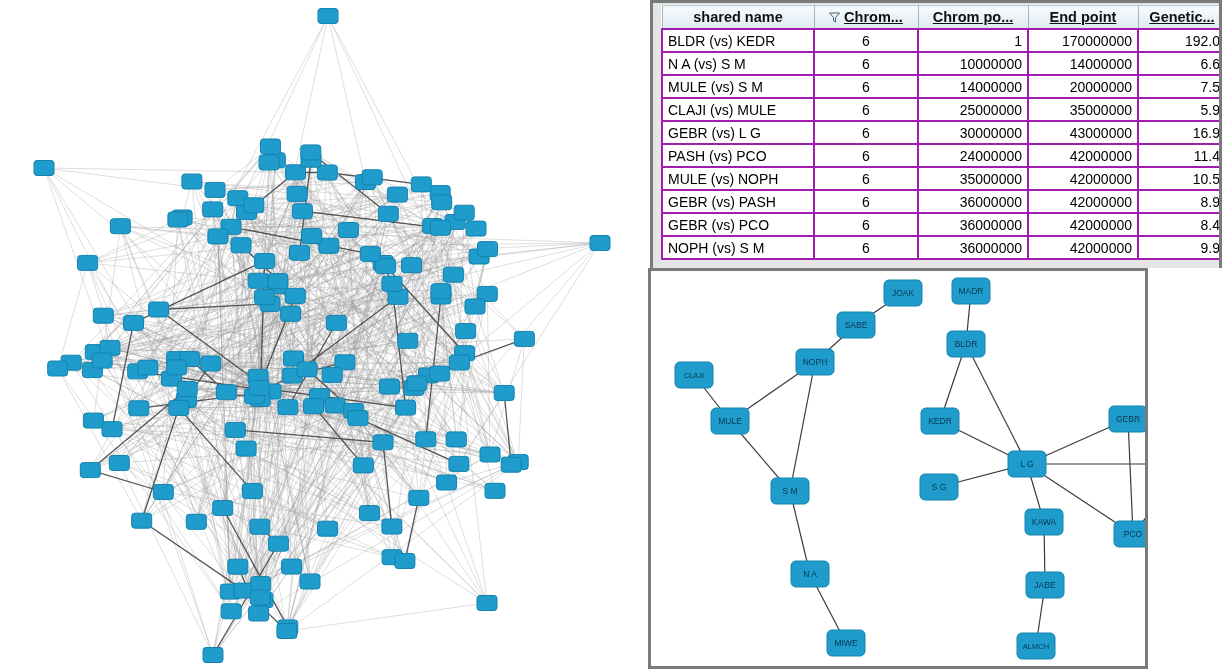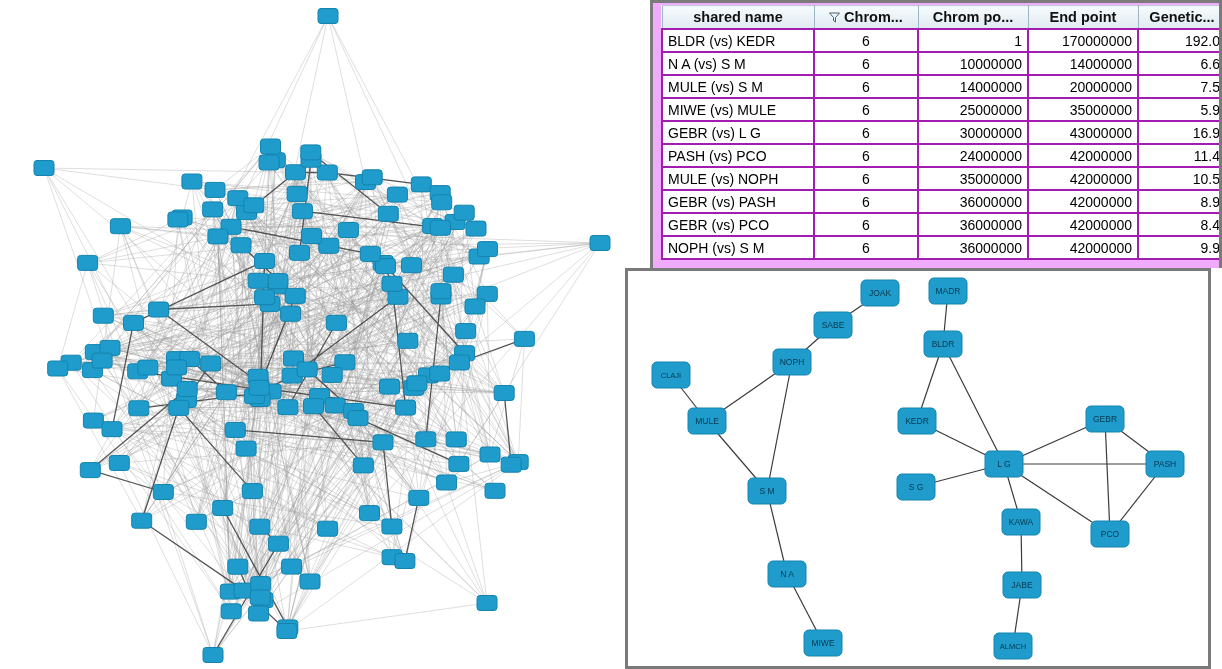--- a/index.html
+++ b/index.html
@@ -31,21 +31,21 @@
   }
   #network-large svg { display: block; }
 
   
   #table-panel {
     position: absolute;
     left: 650px;
     top: 0;
     width: 572px;
     height: 268px;
-    background: #f0abfc;
+    background: #e5e5e5;
     border-left: 3px solid #7a7a7a;
     border-top: 3px solid #7a7a7a;
     border-right: 3px solid #7a7a7a;
     box-sizing: border-box;
     overflow: hidden;
   }
   table.grid {
     border-collapse: collapse;
     width: 566px;
     margin-left: 8px;
@@ -59,21 +59,21 @@
     border-top: 1px solid #bfd0dc;
     font-weight: bold;
     font-size: 14.5px;
     color: #111;
     height: 22px;
     padding: 0 4px;
     text-align: center;
     white-space: nowrap;
     overflow: hidden;
   }
-  table.grid th.num { text-align: center; }
+  table.grid th.num { text-align: center; text-decoration: underline; }
   table.grid td {
     border: 2px solid #a21caf;
     height: 21px;
     font-size: 14px;
     padding: 0 5px;
     color: #000;
     white-space: nowrap;
     overflow: hidden;
     background: #ffffff;
   }
@@ -86,23 +86,23 @@
   .col-gen { width: 88px; }
   .filter-icon {
     display: inline-block;
     margin-right: 4px;
     vertical-align: -1px;
   }
 
   
   #network-small {
     position: absolute;
-    left: 625px;
+    left: 648px;
     top: 268px;
-    width: 586px;
+    width: 500px;
     height: 401px;
     background: #ffffff;
     border: 3px solid #7a7a7a;
     box-sizing: border-box;
     overflow: hidden;
   }
   #network-small svg { display: block; }
 
   .node-rect {
     fill: #1f9ccc;
@@ -342,21 +342,21 @@
             <td class="right">6.6</td>
           </tr>
           <tr>
             <td>MULE (vs) S M</td>
             <td class="center">6</td>
             <td class="right">14000000</td>
             <td class="right">20000000</td>
             <td class="right">7.5</td>
           </tr>
           <tr>
-            <td>MIWE (vs) MULE</td>
+            <td>CLAJI (vs) MULE</td>
             <td class="center">6</td>
             <td class="right">25000000</td>
             <td class="right">35000000</td>
             <td class="right">5.9</td>
           </tr>
           <tr>
             <td>GEBR (vs) L G</td>
             <td class="center">6</td>
             <td class="right">30000000</td>
             <td class="right">43000000</td>

